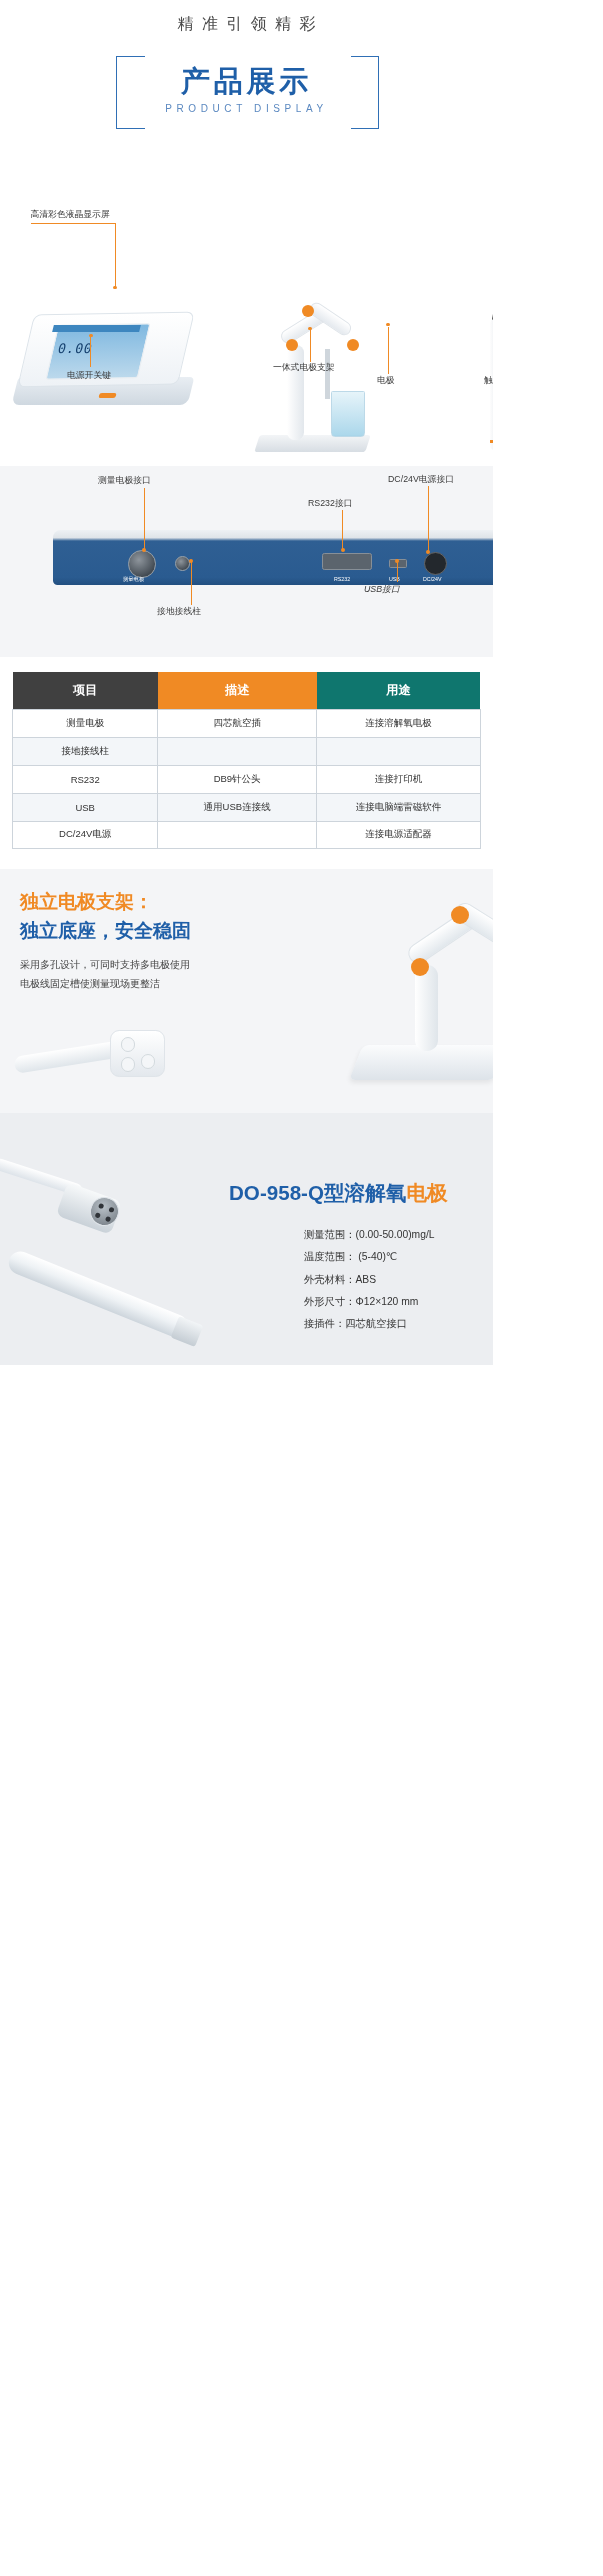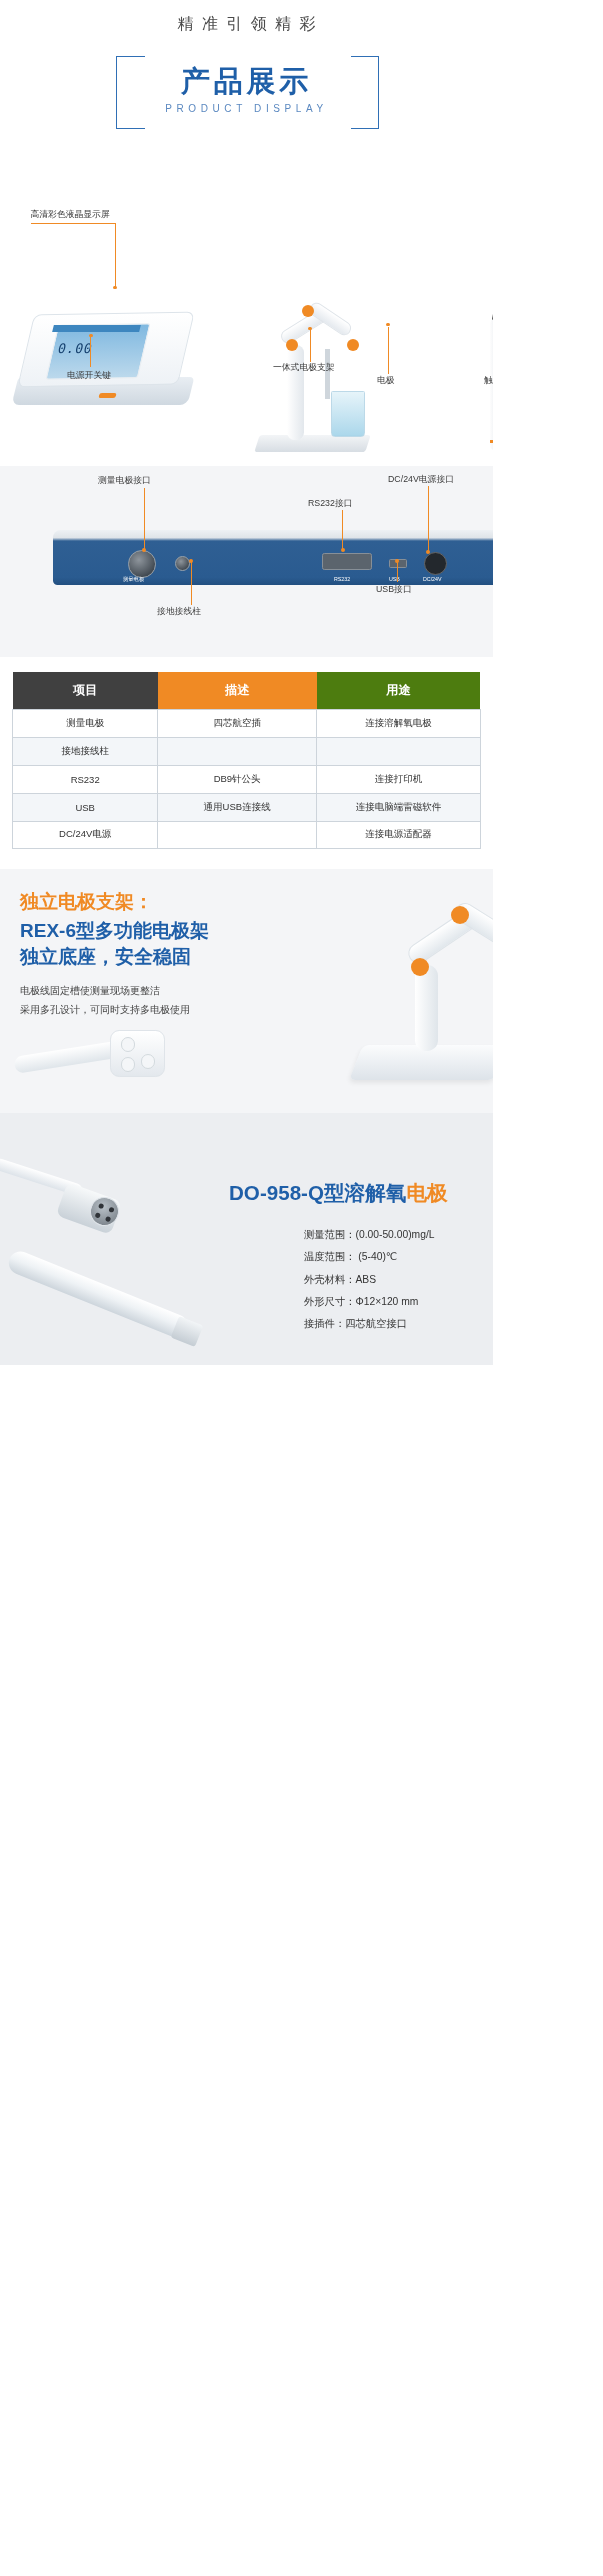--- a/index.html
+++ b/index.html
@@ -278,21 +278,21 @@
   table { width: 100%; border-collapse: collapse; font-size: 10px; }
   thead th {
     color: #ffffff;
     font-size: 12.2px;
     font-weight: bold;
     padding: 10px 3.1px;
     text-align: center;
   }
   thead th.c1 { background: #404040; width: 31%; }
   thead th.c2 { background: #f08a24; width: 34%; }
-  thead th.c3 { background: #4d7c0f; width: 35%; }
+  thead th.c3 { background: #0f766e; width: 35%; }
   tbody td {
     border: 0.8px solid #cdd4db;
     text-align: center;
     padding: 6.9px 3.1px;
     color: #333;
     font-size: 9.5px;
   }
   tbody tr:nth-child(even) td { background: #f3f6f9; }
 
   
@@ -572,21 +572,21 @@
 
     <div class="callout-label" style="left:388px; top:7.6px;">DC/24V电源接口</div>
     <div class="callout-line" style="left:428px; top:20px; width:0.8px; height:66px;"></div>
     <div class="callout-dot" style="left:426px; top:84px;"></div>
 
     <div class="callout-line" style="left:191px; top:96px; width:0.8px; height:43px;"></div>
     <div class="callout-label" style="left:157px; top:140px;">接地接线柱</div>
     <div class="callout-dot" style="left:189px; top:93px;"></div>
 
     <div class="callout-line" style="left:397px; top:96px; width:0.8px; height:20px;"></div>
-    <div class="callout-label" style="left:376px; top:118px;">USB接口</div>
+    <div class="callout-label" style="left:364px; top:118px;font-style:italic;">USB接口</div>
     <div class="callout-dot" style="left:395px; top:93px;"></div>
   </div>
 
   <div class="table-wrap">
     <table>
       <thead>
         <tr>
           <th class="c1">项目</th>
           <th class="c2">描述</th>
           <th class="c3">用途</th>
@@ -617,25 +617,24 @@
           <td>DC/24V电源</td>
           <td></td>
           <td>连接电源适配器</td>
         </tr>
       </tbody>
     </table>
   </div>
 
   <div class="stand-section">
     <div class="stand-h1">独立电极支架：</div>
-    <div class="stand-h2">REX-6型多功能电极架</div>
     <div class="stand-h2">独立底座，安全稳固</div>
     <div class="stand-p">
+      <div>采用多孔设计，可同时支持多电极使用</div>
       <div>电极线固定槽使测量现场更整洁</div>
-      <div>采用多孔设计，可同时支持多电极使用</div>
     </div>
 
     <div class="stand-photo">
       <div class="sp-base"></div>
       <div class="sp-post"></div>
       <div class="sp-arm-a"></div>
       <div class="sp-arm-b"></div>
       <div class="sp-clamp"></div>
       <div class="sp-joint" style="left:75px;top:75px;"></div>
       <div class="sp-joint" style="left:115px;top:23px;"></div>

